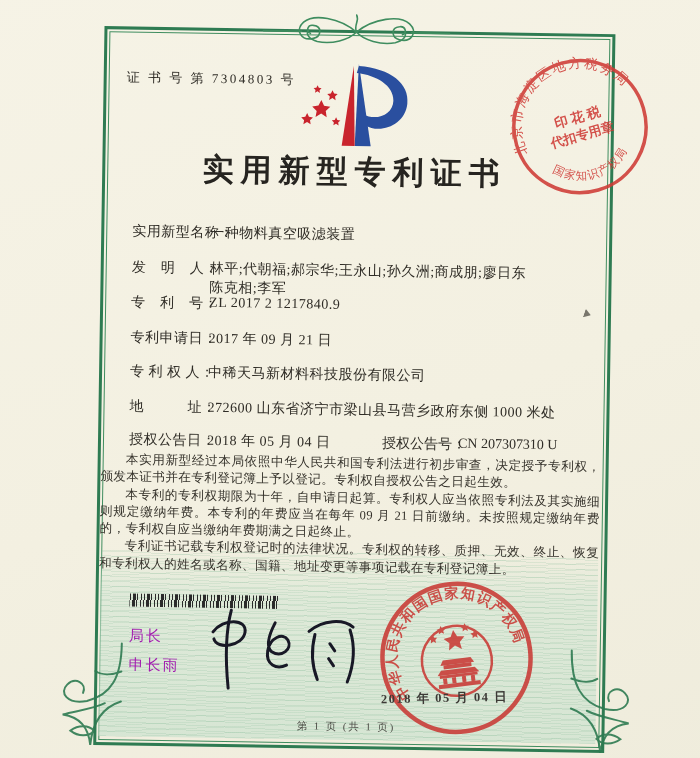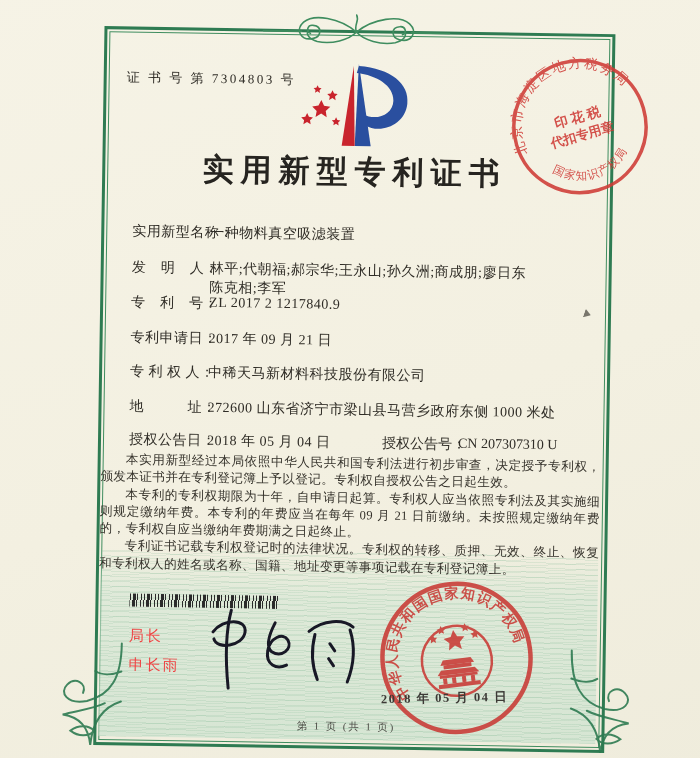--- a/index.html
+++ b/index.html
@@ -52,21 +52,21 @@
   }
   .paras p{margin:0;text-indent:2em;}
   .barcode{
     position:absolute;left:133px;top:597px;width:150px;height:13px;
     background:repeating-linear-gradient(90deg,
       #2b2b2b 0 1px,transparent 1px 3px,
       #2b2b2b 3px 6px,transparent 6px 7px,
       #2b2b2b 7px 8px,transparent 8px 11px,
       #2b2b2b 11px 12px,transparent 12px 14px);
   }
-  .commissioner{position:absolute;left:133px;top:630px;font-size:15px;color:#ef4444;letter-spacing:2px;}
+  .commissioner{position:absolute;left:133px;top:630px;font-size:15px;color:#a21caf;letter-spacing:2px;}
   .commissioner div{margin-bottom:10px;}
   .signature{position:absolute;left:205px;top:604px;width:170px;height:92px;}
   .seal{opacity:.88;}
   .seal-tax{position:absolute;left:503px;top:50px;width:146px;height:146px;transform:rotate(-17deg);}
   .seal-sipo{position:absolute;left:382px;top:577px;width:160px;height:160px;transform:rotate(-8deg);}
   .seal-date{
     position:absolute;left:386px;top:688px;width:150px;
     font-size:12.5px;font-weight:700;color:#3c3a36;letter-spacing:1.5px;
     transform:rotate(-2deg);white-space:nowrap;
   }

